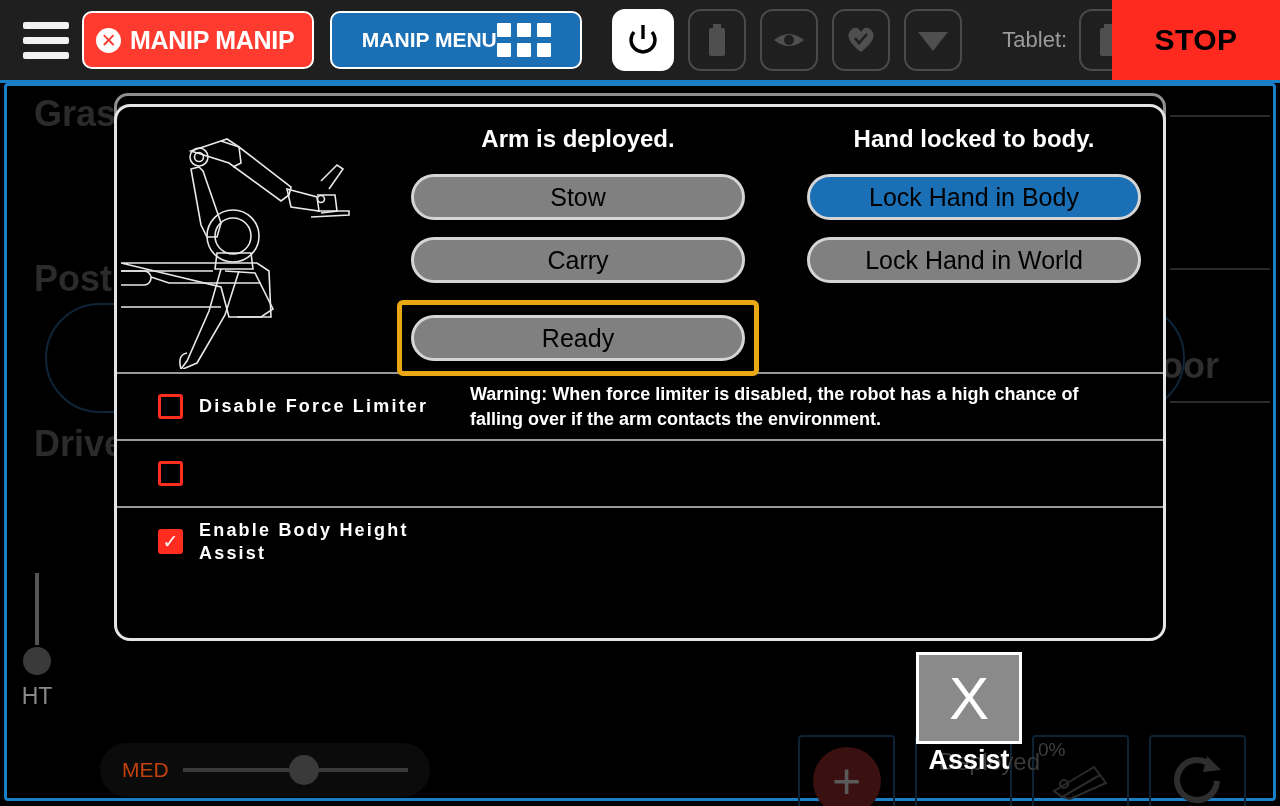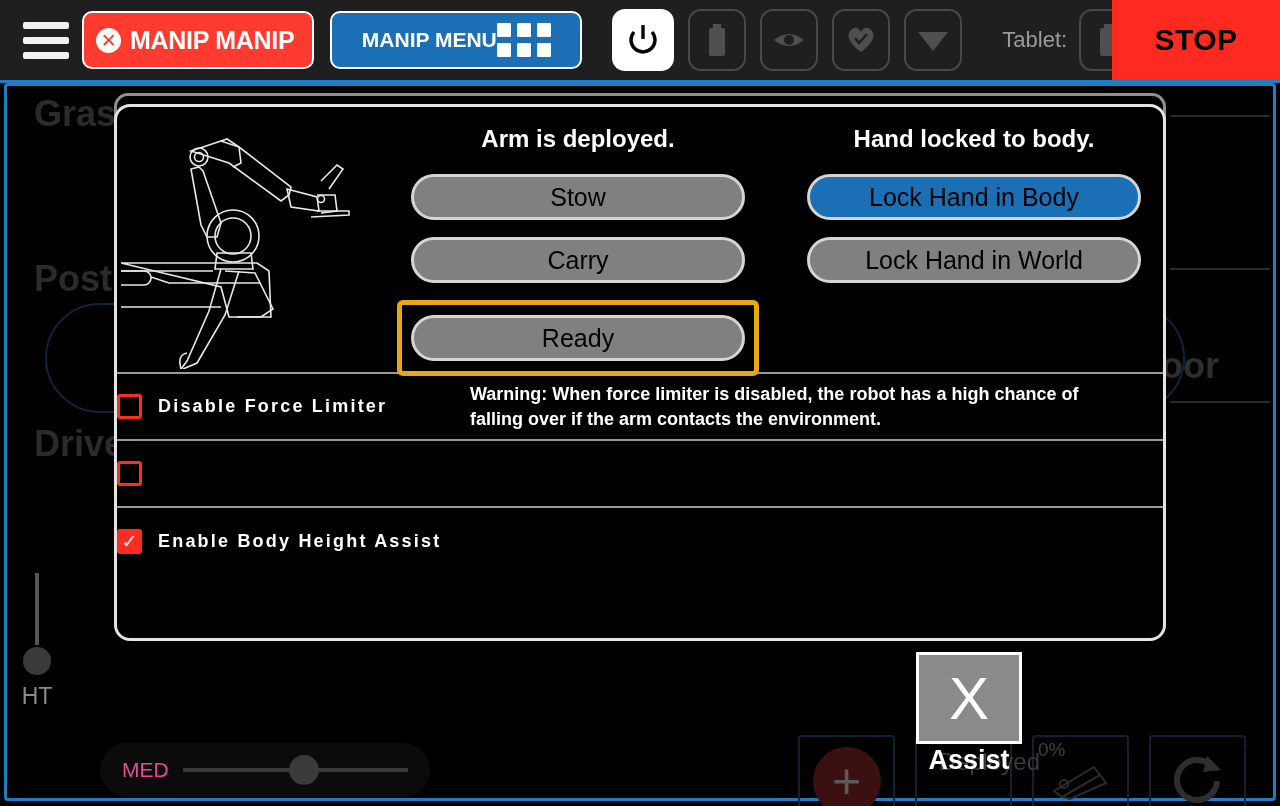--- a/index.html
+++ b/index.html
@@ -104,21 +104,21 @@
   .ht-track { width: 4px; height: 72px; background: #555; margin: 0 auto; }
   .ht-knob { width: 28px; height: 28px; border-radius: 50%; background: #3a3a3a; margin: 2px auto 0; }
   .ht-text { color: #8a8a8a; font-size: 23px; text-align: center; margin-top: 8px; }
 
   
   .med-row {
     position: absolute; left: 100px; top: 660px;
     width: 330px; height: 54px; background: #0b0b0b; border-radius: 27px;
     display: flex; align-items: center; gap: 14px; padding: 0 22px;
   }
-  .med-label { color: #ec4899; font-size: 21px; }
+  .med-label { color: #c2410c; font-size: 21px; }
   .med-track { position: relative; flex: 1; height: 4px; background: #3a3a3a; }
   .med-knob {
     position: absolute; left: 47%; top: -13px;
     width: 30px; height: 30px; border-radius: 50%; background: #3a3a3a;
   }
 
   
   .br-group { position: absolute; left: 798px; top: 652px; display: flex; gap: 20px; }
   .br-item { width: 97px; }
   .br-box {
@@ -159,21 +159,21 @@
   .pill-wrap.selected {
     border: 5px solid #e9a713; border-radius: 6px;
     padding: 10px 9px; margin: 0 -14px 0 -14px;
   }
   .pill-wrap.selected .pill { margin-bottom: 0; }
 
   
   .rows { border-top: 2px solid #9a9a9a; }
   .row { display: flex; align-items: center; border-bottom: 2px solid #9a9a9a; min-height: 67px; }
   .row:last-child { border-bottom: none; }
-  .row-left { width: 353px; display: flex; align-items: center; gap: 16px; }
+  .row-left { width: 353px; display: flex; align-items: center; gap: 16px; padding-left: 41px; }
   .cbox {
     width: 25px; height: 25px; flex: 0 0 25px;
     border: 3px solid #ff2d20; border-radius: 3px;
     display: flex; align-items: center; justify-content: center;
   }
   .cbox.checked { background: #ff2d20; }
   .cbox .tick { color: #fff; font-size: 19px; line-height: 1; font-family: "DejaVu Sans", sans-serif; }
   .row-label {
     color: #fff; font-size: 18px; font-weight: bold; letter-spacing: 2.2px; line-height: 1.25;
   }

